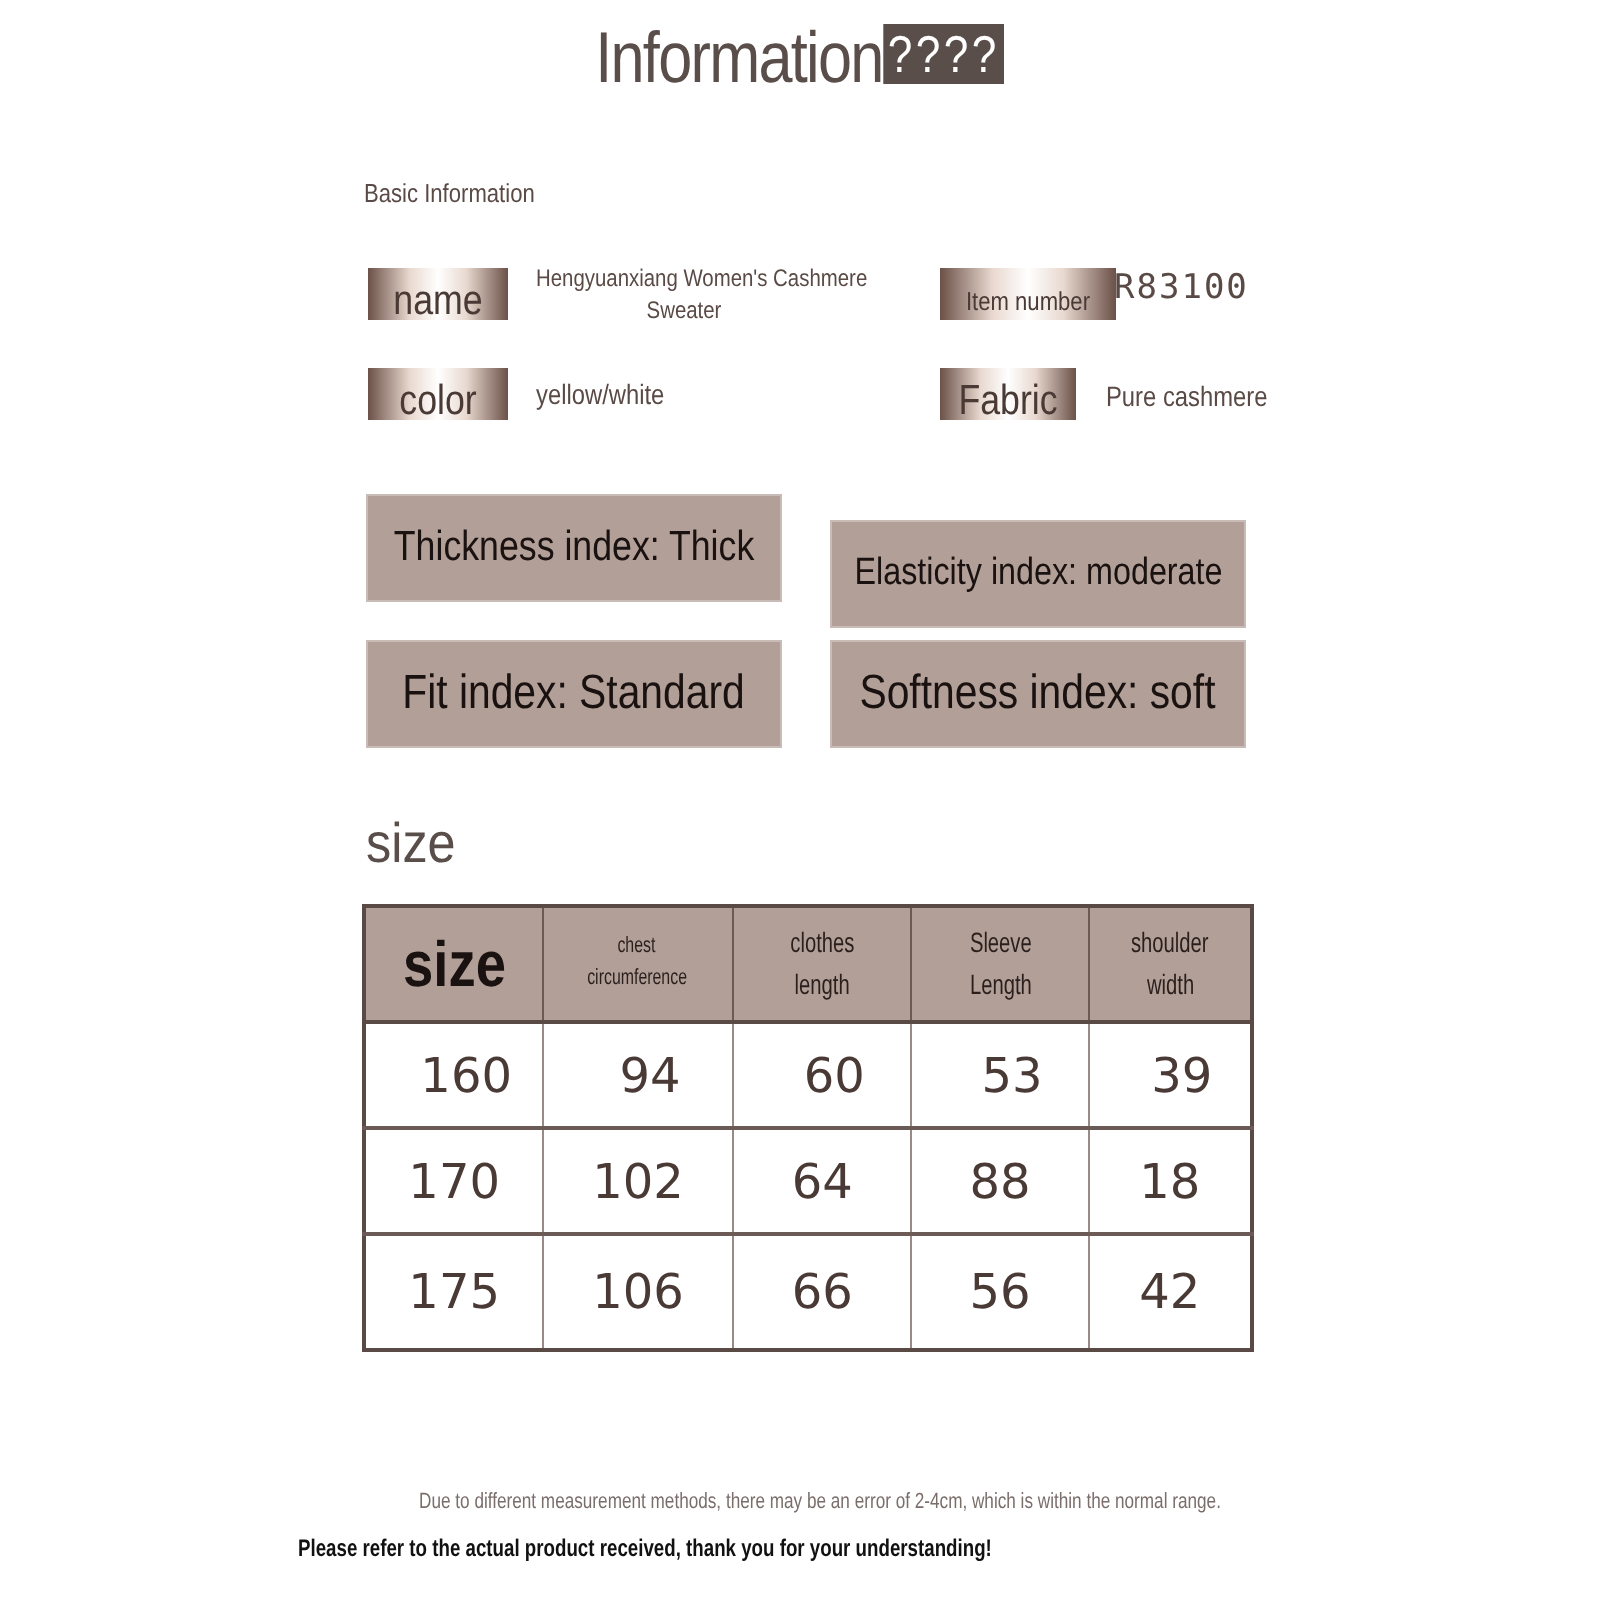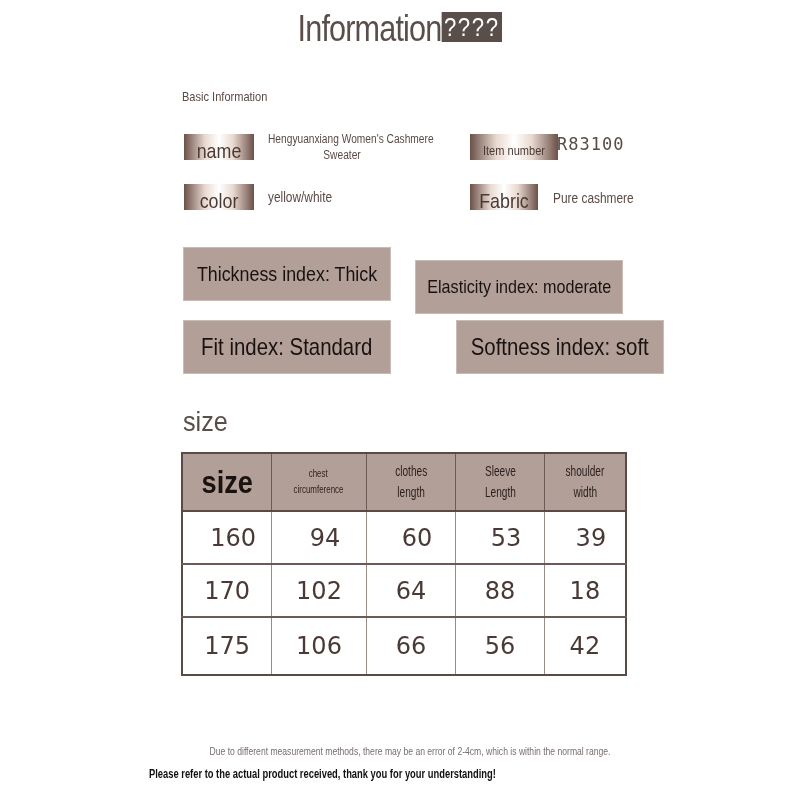--- a/index.html
+++ b/index.html
@@ -82,21 +82,21 @@
 
 <div class="idx" style="left:183px;top:247px;">
     <span class="cond">Thickness index: Thick</span>
   </div>
 <div class="idx sm" style="left:415px;top:260px;">
     <span class="cond">Elasticity index: moderate</span>
   </div>
 <div class="idx" style="left:183px;top:320px;">
     <span class="cond" style="font-size:24px">Fit index: Standard</span>
   </div>
-<div class="idx" style="left:415px;top:320px;margin-left:41px;">
+<div class="idx" style="left:415px;top:320px;">
     <span class="cond" style="font-size:24px">Softness index: soft</span>
   </div>
 
 <div id="size-heading" class="abs cond">size</div>
 
 <table id="size-table">
   <colgroup>
       <col style="width:90px">
       <col style="width:95px">
       <col style="width:90px">

